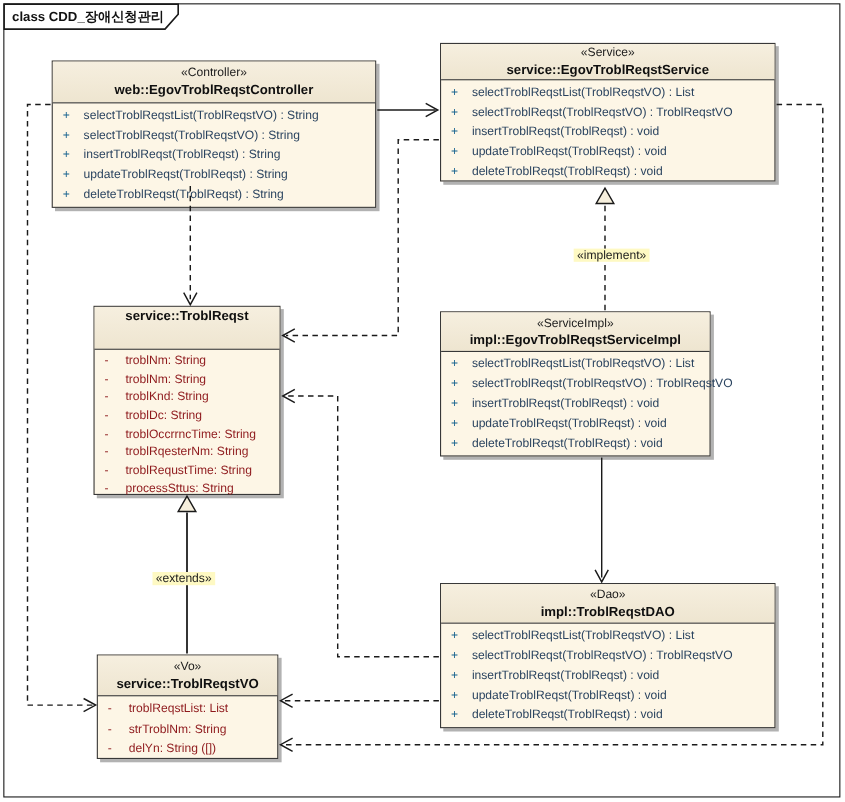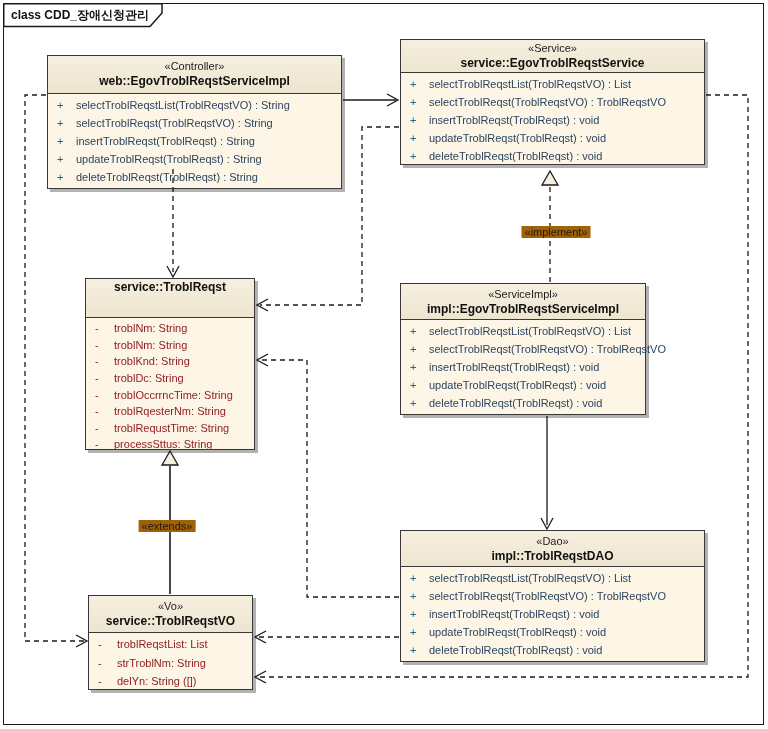--- a/index.html
+++ b/index.html
@@ -63,41 +63,41 @@
   #cls-dao{left:400px;top:530px;width:305px;height:132px;}
   #cls-dao .header{height:36px;}
   #cls-vo{left:88px;top:595px;width:165px;height:95px;}
   #cls-vo .header{height:37px;}
   #cls-vo .member{height:18.5px;}
 
   
   #connector-layer{position:absolute;left:0;top:0;z-index:3;pointer-events:none;}
   .conn-label{
     position:absolute;z-index:4;transform:translateX(-50%);
-    font-size:11px;color:#1c1c1c;background:#a16207;padding:0 3px;white-space:nowrap;
+    font-size:11px;color:#1c1c1c;background:#fef9c3;padding:0 3px;white-space:nowrap;
   }
   #label-implement{left:556px;top:226px;}
   #label-extends{left:167px;top:520px;}
 </style>
 </head>
 <body>
 
 <div class="frame"></div>
 
 <div class="frame-tab">
   <svg width="160" height="25" viewBox="0 0 160 25">
     <path d="M0.75,0.75 H159 V10 L147,23.5 H0.75 Z" fill="#ffffff" stroke="#1a1a1a" stroke-width="1.5"></path>
   </svg>
   <div class="frame-tab-text">class CDD_장애신청관리</div>
 </div>
 
 <div class="uml-class" id="cls-controller">
   <div class="header">
     <div class="stereotype">«Controller»</div>
-    <div class="cls-name">web::EgovTroblReqstServiceImpl</div>
+    <div class="cls-name">web::EgovTroblReqstController</div>
   </div>
   <div class="members">
       <div class="member method">
         <span class="sign">+</span>
         <span class="mtext">selectTroblReqstList(TroblReqstVO) : String</span>
       </div>
       <div class="member method">
         <span class="sign">+</span>
         <span class="mtext">selectTroblReqst(TroblReqstVO) : String</span>
       </div>

